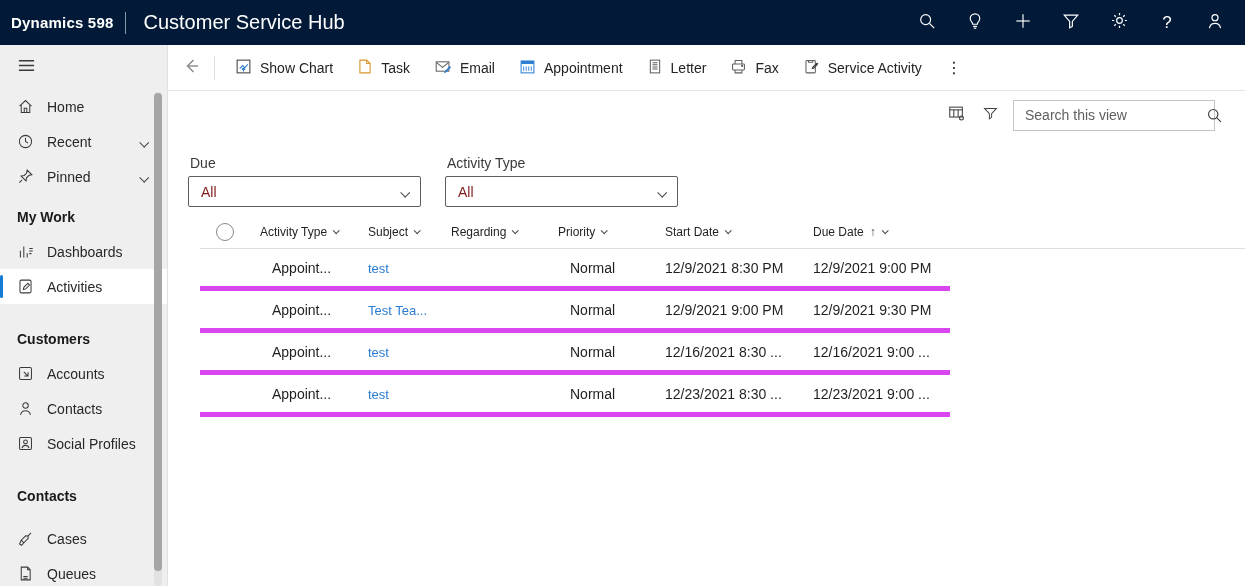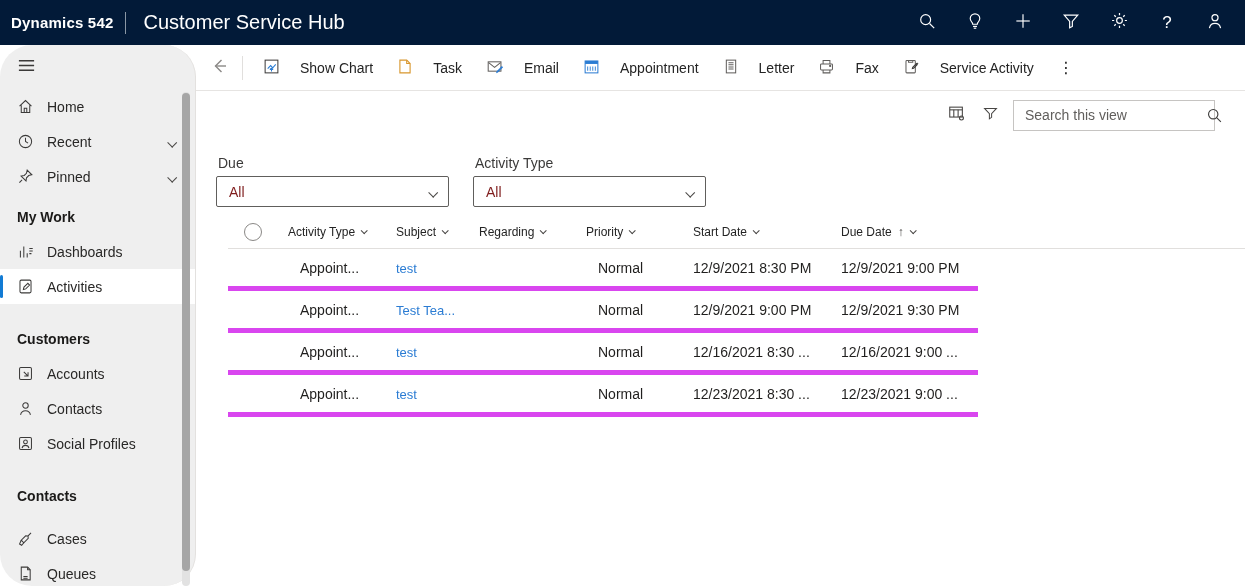--- a/index.html
+++ b/index.html
@@ -13,21 +13,21 @@
   .appname { font-size:20px; font-weight:400; }
   .tb-icons { margin-left:auto; display:flex; align-items:center; margin-right:6px; }
   .tb-btn { width:48px; height:45px; display:flex; align-items:center; justify-content:center; cursor:pointer; }
   .tb-btn svg { stroke:#fff; fill:none; stroke-width:1.3; }
   .tb-q { font-size:17px; color:#fff; font-weight:400; }
 
   
   .shell { display:flex; height:541px; }
 
   
-  .sidebar { width:196px; background:#efefef; position:relative; flex:none; border-right:1px solid #e3e1df;border-radius:32px; }
+  .sidebar { width:168px; background:#efefef; position:relative; flex:none; border-right:1px solid #e3e1df; }
   .hamburger { height:44px; display:flex; align-items:center; padding-left:17px; cursor:pointer; }
   .side-item { height:35px; display:flex; align-items:center; padding-left:17px; font-size:14px; color:#29282>7; cursor:pointer; position:relative; }
   .side-item { color:#292827; }
   .side-item .sicon { width:17px; height:17px; margin-right:13px; display:flex; align-items:center; justify-content:center; flex:none; }
   .side-item .sicon svg { stroke:#3b3a39; fill:none; stroke-width:1.2; }
   .side-item.selected { background:#fff; }
   .side-item.selected::before { content:""; position:absolute; left:0; top:6px; bottom:6px; width:3px; background:#127bd4; border-radius:2px; }
   .side-header { height:34px; line-height:34px; padding-left:17px; font-size:14px; font-weight:bold; color:#1b1a19; margin-top:6px; }
   .side-header.gap { margin-top:18px; }
   .side-item .chev-wrap { margin-left:auto; margin-right:20px; color:#484644; }
@@ -35,21 +35,21 @@
   .chev { display:inline-block; width:7px; height:7px; border-right:1.4px solid currentColor; border-bottom:1.4px solid currentColor; transform:rotate(45deg) translateY(-1px); }
   .sb-scroll { position:absolute; top:47px; bottom:0; right:5px; width:8px; background:#e2e2e2; border-radius:4px; }
   .sb-thumb { position:absolute; top:1px; height:478px; width:8px; background:#a6a6a6; border-radius:4px; cursor:pointer; }
 
   
   .main { flex:1; background:#fff; display:flex; flex-direction:column; min-width:0; }
 
   .commandbar { height:46px; display:flex; align-items:center; border-bottom:1px solid #e6e4e2; flex:none; }
   .back-btn { width:46px; height:46px; display:flex; align-items:center; justify-content:center; cursor:pointer; }
   .cmd-divider { width:1px; height:24px; background:#e1dfdd; margin-right:8px; }
-  .cmd-item { display:flex; align-items:center; gap:20px; font-size:14px; color:#242424; padding:0 12px; height:46px; cursor:pointer; }
+  .cmd-item { display:flex; align-items:center; gap:8px; font-size:14px; color:#242424; padding:0 12px; height:46px; cursor:pointer; }
   .cmd-item svg { flex:none; }
   .cmd-more { width:32px; height:46px; display:flex; align-items:center; justify-content:center; font-size:16px; color:#242424; cursor:pointer; margin-left:4px; }
 
   .viewheader { height:48px; display:flex; align-items:center; flex:none; }
   .view-title-wrap { display:flex; align-items:center; margin-left:32px; gap:12px; cursor:pointer; }
   .view-title { font-size:20px; font-weight:bold; color:#242424; }
   .vh-right { margin-left:auto; display:flex; align-items:center; margin-right:30px; }
   .vh-icon { width:34px; height:32px; display:flex; align-items:center; justify-content:center; cursor:pointer; }
   .vh-icon svg { stroke:#484644; fill:none; stroke-width:1.2; }
   .searchbox { width:202px; height:31px; border:1px solid #c6c4c2; display:flex; align-items:center; margin-left:6px; background:#fff; }
@@ -74,21 +74,21 @@
   .grid-body { width:750px; }
   .grid-row { height:42px; border-bottom:5px solid #d946ef; font-size:14px; color:#201f1e; cursor:pointer; }
   .cell { white-space:nowrap; overflow:hidden; }
   .cell.ind { padding-left:12px; }
   .cell a { color:#2b7cd3; text-decoration:none; font-size:13px; }
 </style>
 </head>
 <body>
 
 <header class="topbar">
-  <div class="brand">Dynamics 542</div>
+  <div class="brand">Dynamics 598</div>
   <div class="tb-divider"></div>
   <div class="appname">Customer Service Hub</div>
   <div class="tb-icons">
     <div class="tb-btn">
       <span>
         <svg width="18" height="18" viewBox="0 0 20 20">
             <circle cx="8.5" cy="8.5" r="5.5"></circle>
             <line x1="12.8" y1="12.8" x2="18" y2="18"></line>
           </svg>
       </span>

